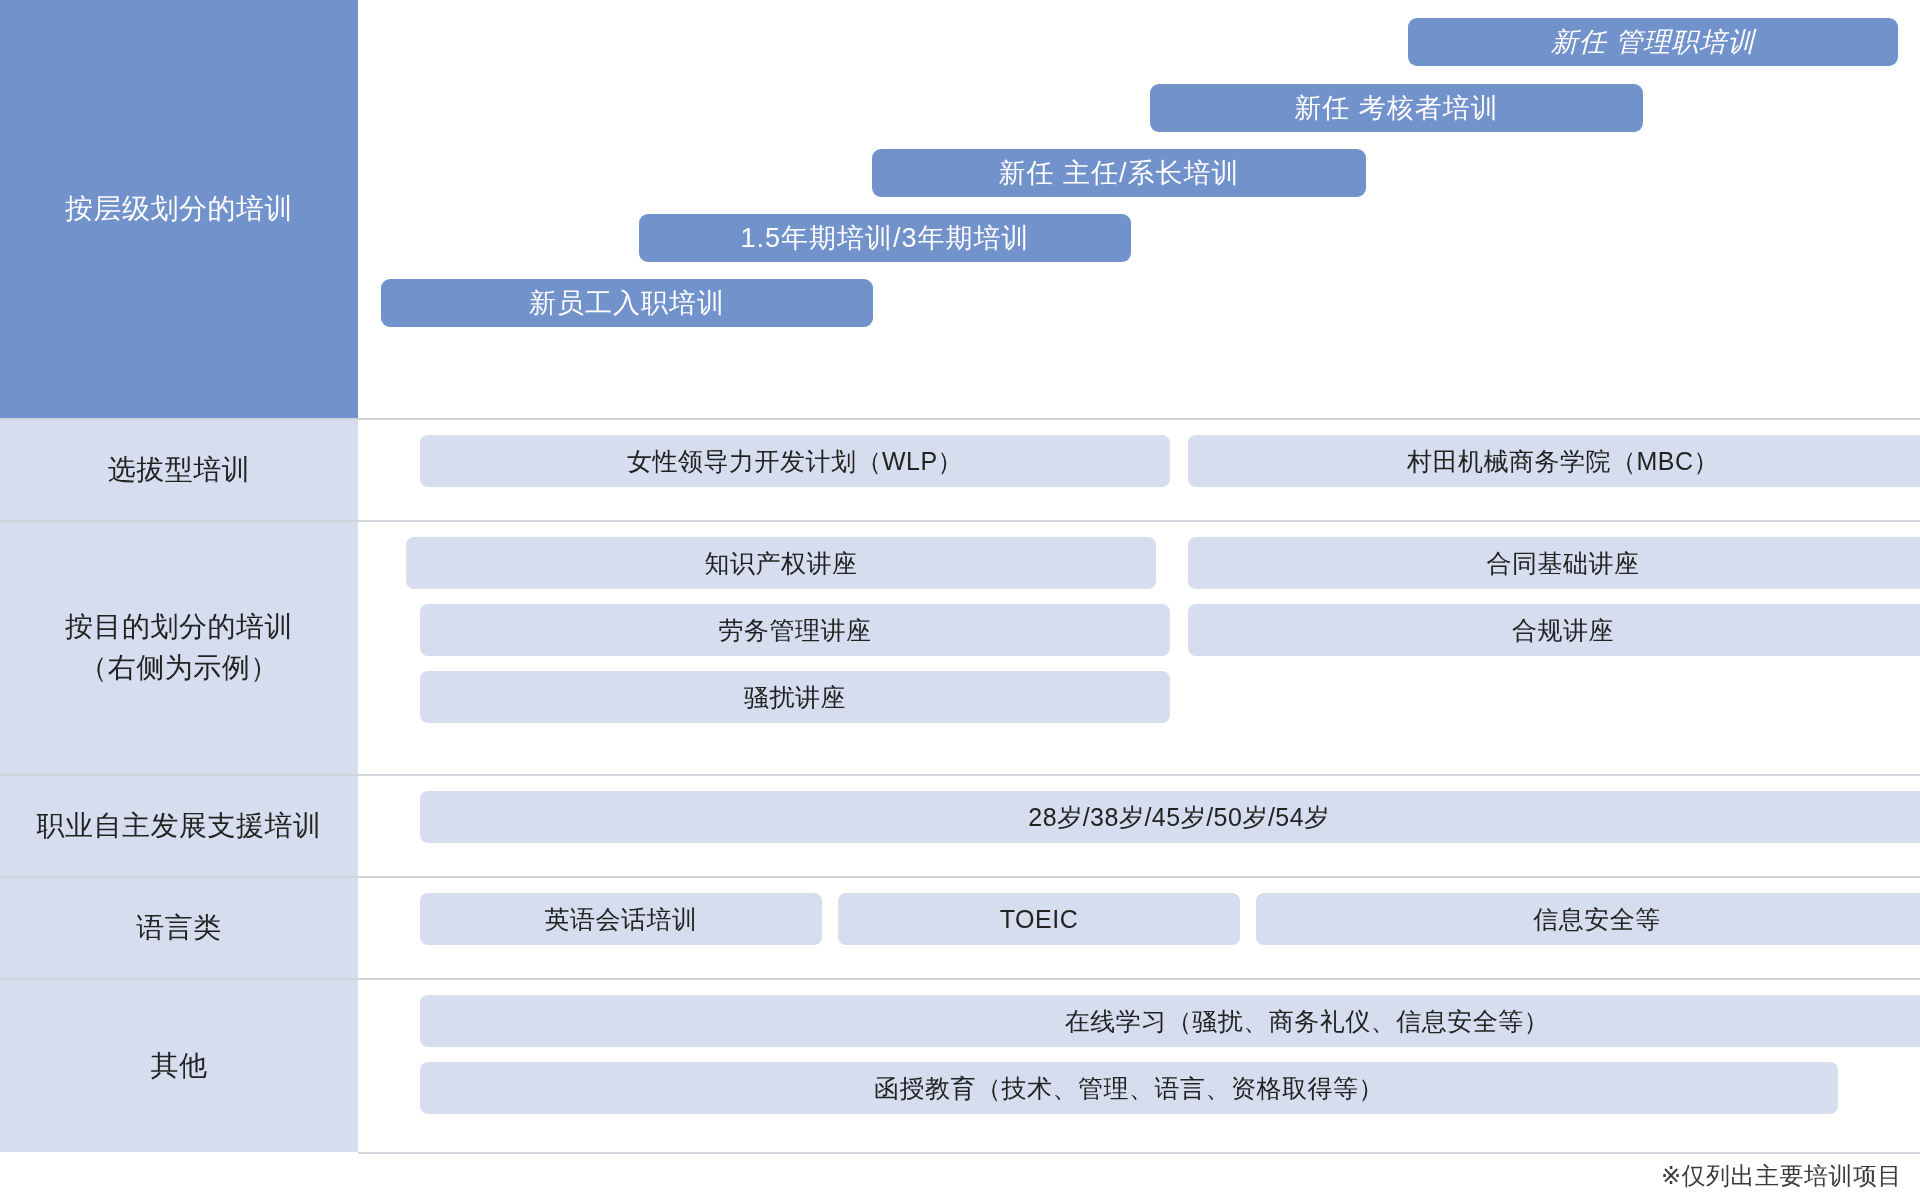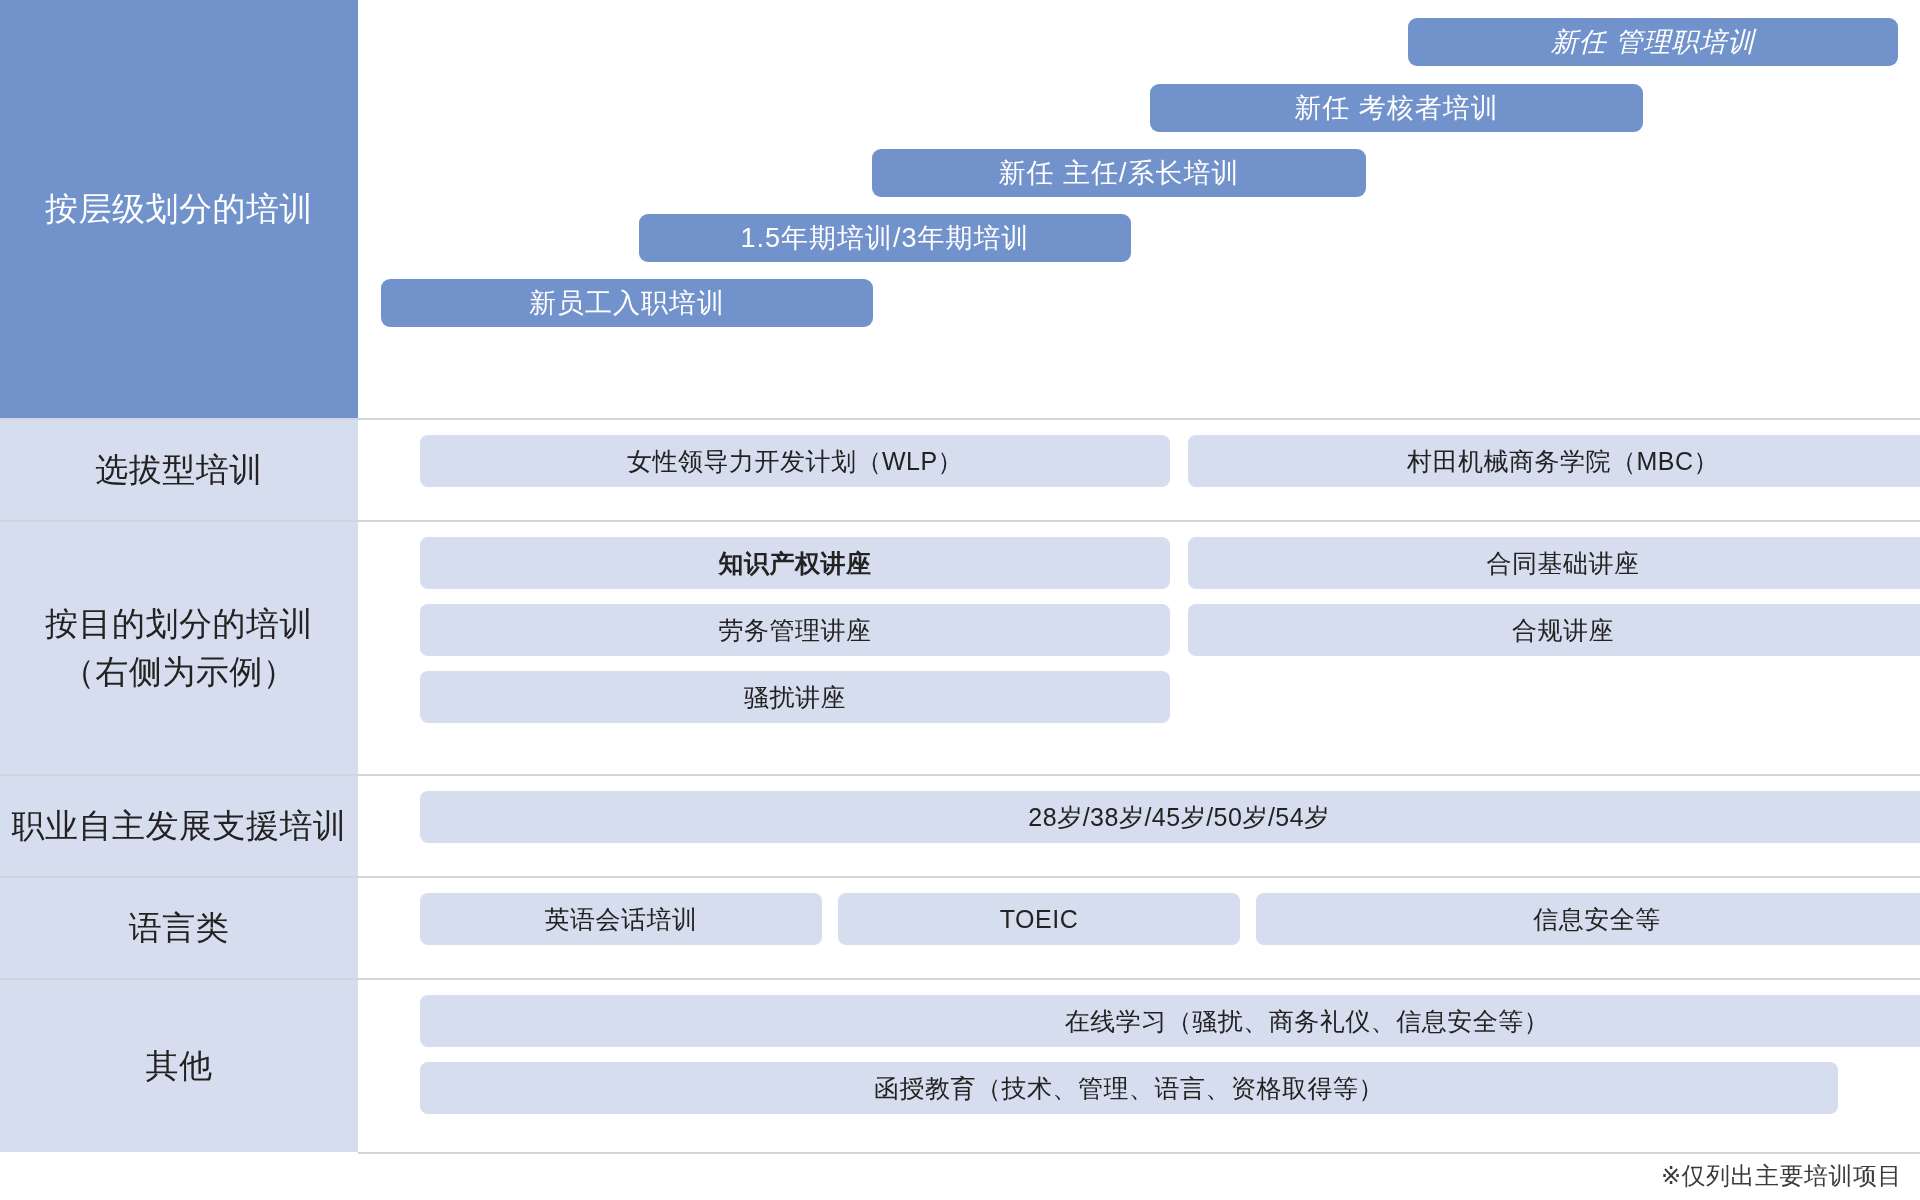--- a/index.html
+++ b/index.html
@@ -28,21 +28,21 @@
 
   .row-label{
     position:absolute;
     left:0;top:0;
     width:358px;
     box-sizing:border-box;
     display:flex;
     align-items:center;
     justify-content:center;
     text-align:center;
-    font-size:33px;
+    font-size:28px;
     line-height:1.45;
     color:#222222;
     background:#d5ddee;
     letter-spacing:.5px;
   }
   .row-label.accent{
     background:#7292cb;
     color:#ffffff;
   }
   .row-body{
@@ -119,21 +119,21 @@
     <div class="row" style="top: 418px; height: 102px;">
       <div class="row-label" style="height: 100px;">选拔型培训</div>
       <div class="row-body">
         <div class="pill" style="left: 22px; top: 15px; width: 750px;">女性领导力开发计划（WLP）</div>
         <div class="pill" style="left: 790px; top: 15px; width: 750px;">村田机械商务学院（MBC）</div>
       </div>
     </div>
     <div class="row" style="top: 520px; height: 254px;">
       <div class="row-label" style="height: 252px;">按目的划分的培训<br>（右侧为示例）</div>
       <div class="row-body">
-        <div class="pill" style="left: 22px; top: 15px; width: 750px; font-weight: bold;">知识产权讲座</div>
+        <div class="pill" style="left: 8px; top: 15px; width: 750px;">知识产权讲座</div>
         <div class="pill" style="left: 790px; top: 15px; width: 750px;">合同基础讲座</div>
         <div class="pill" style="left: 22px; top: 82px; width: 750px;">劳务管理讲座</div>
         <div class="pill" style="left: 790px; top: 82px; width: 750px;">合规讲座</div>
         <div class="pill" style="left: 22px; top: 149px; width: 750px;">骚扰讲座</div>
       </div>
     </div>
     <div class="row" style="top: 774px; height: 102px;">
       <div class="row-label" style="height: 100px;">职业自主发展支援培训</div>
       <div class="row-body">
         <div class="pill" style="left: 22px; top: 15px; width: 1518px;">28岁/38岁/45岁/50岁/54岁</div>

